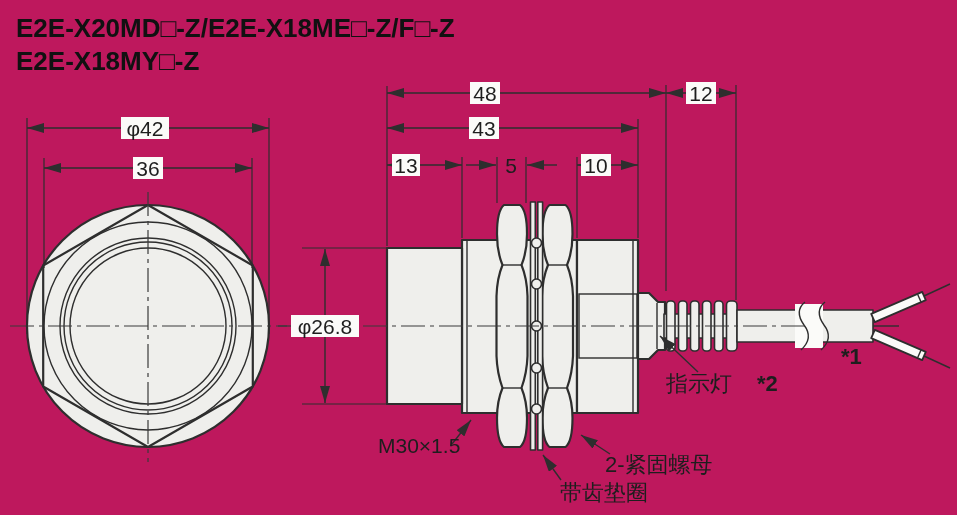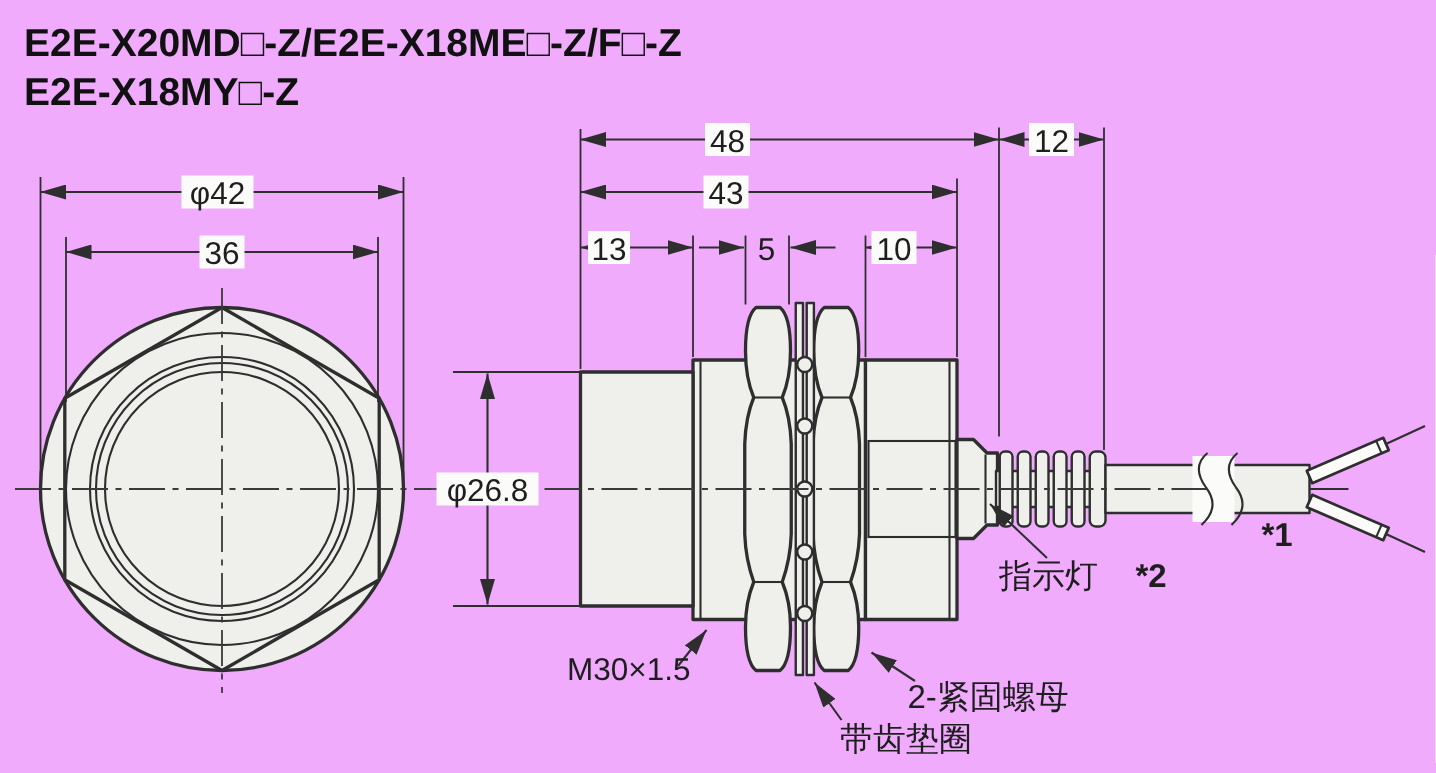--- a/index.html
+++ b/index.html
@@ -1,16 +1,16 @@
 <!DOCTYPE html>
 <html><head>
 <meta charset="utf-8">
 <style>
   html,body{margin:0;padding:0;background:#fbfbf9;}
-  .canvas{position:relative;width:957px;height:515px;background:#f0abfc;overflow:hidden;
+  .canvas{position:relative;width:957px;height:515px;background:#be185d;overflow:hidden;
           font-family:"Liberation Sans", sans-serif;}
   svg text{fill:#1e1e1e;}
   .title-txt{font-family:"Liberation Sans", sans-serif;font-size:26px;font-weight:bold;fill:#111;}
   .dim-txt{font-size:21px;}
   .cjk-txt{font-size:22px;font-family:"Liberation Sans", sans-serif;}
   .note-txt{font-size:22px;font-weight:bold;}
   .part{fill:#efefec;stroke:#2e2e2e;stroke-width:2.2;stroke-linejoin:round;}
   .part-thin{fill:#efefec;stroke:#2e2e2e;stroke-width:1.6;stroke-linejoin:round;}
   .edge{fill:none;stroke:#2e2e2e;stroke-width:1.4;}
   .dim{stroke:#2e2e2e;stroke-width:1.4;fill:none;}

